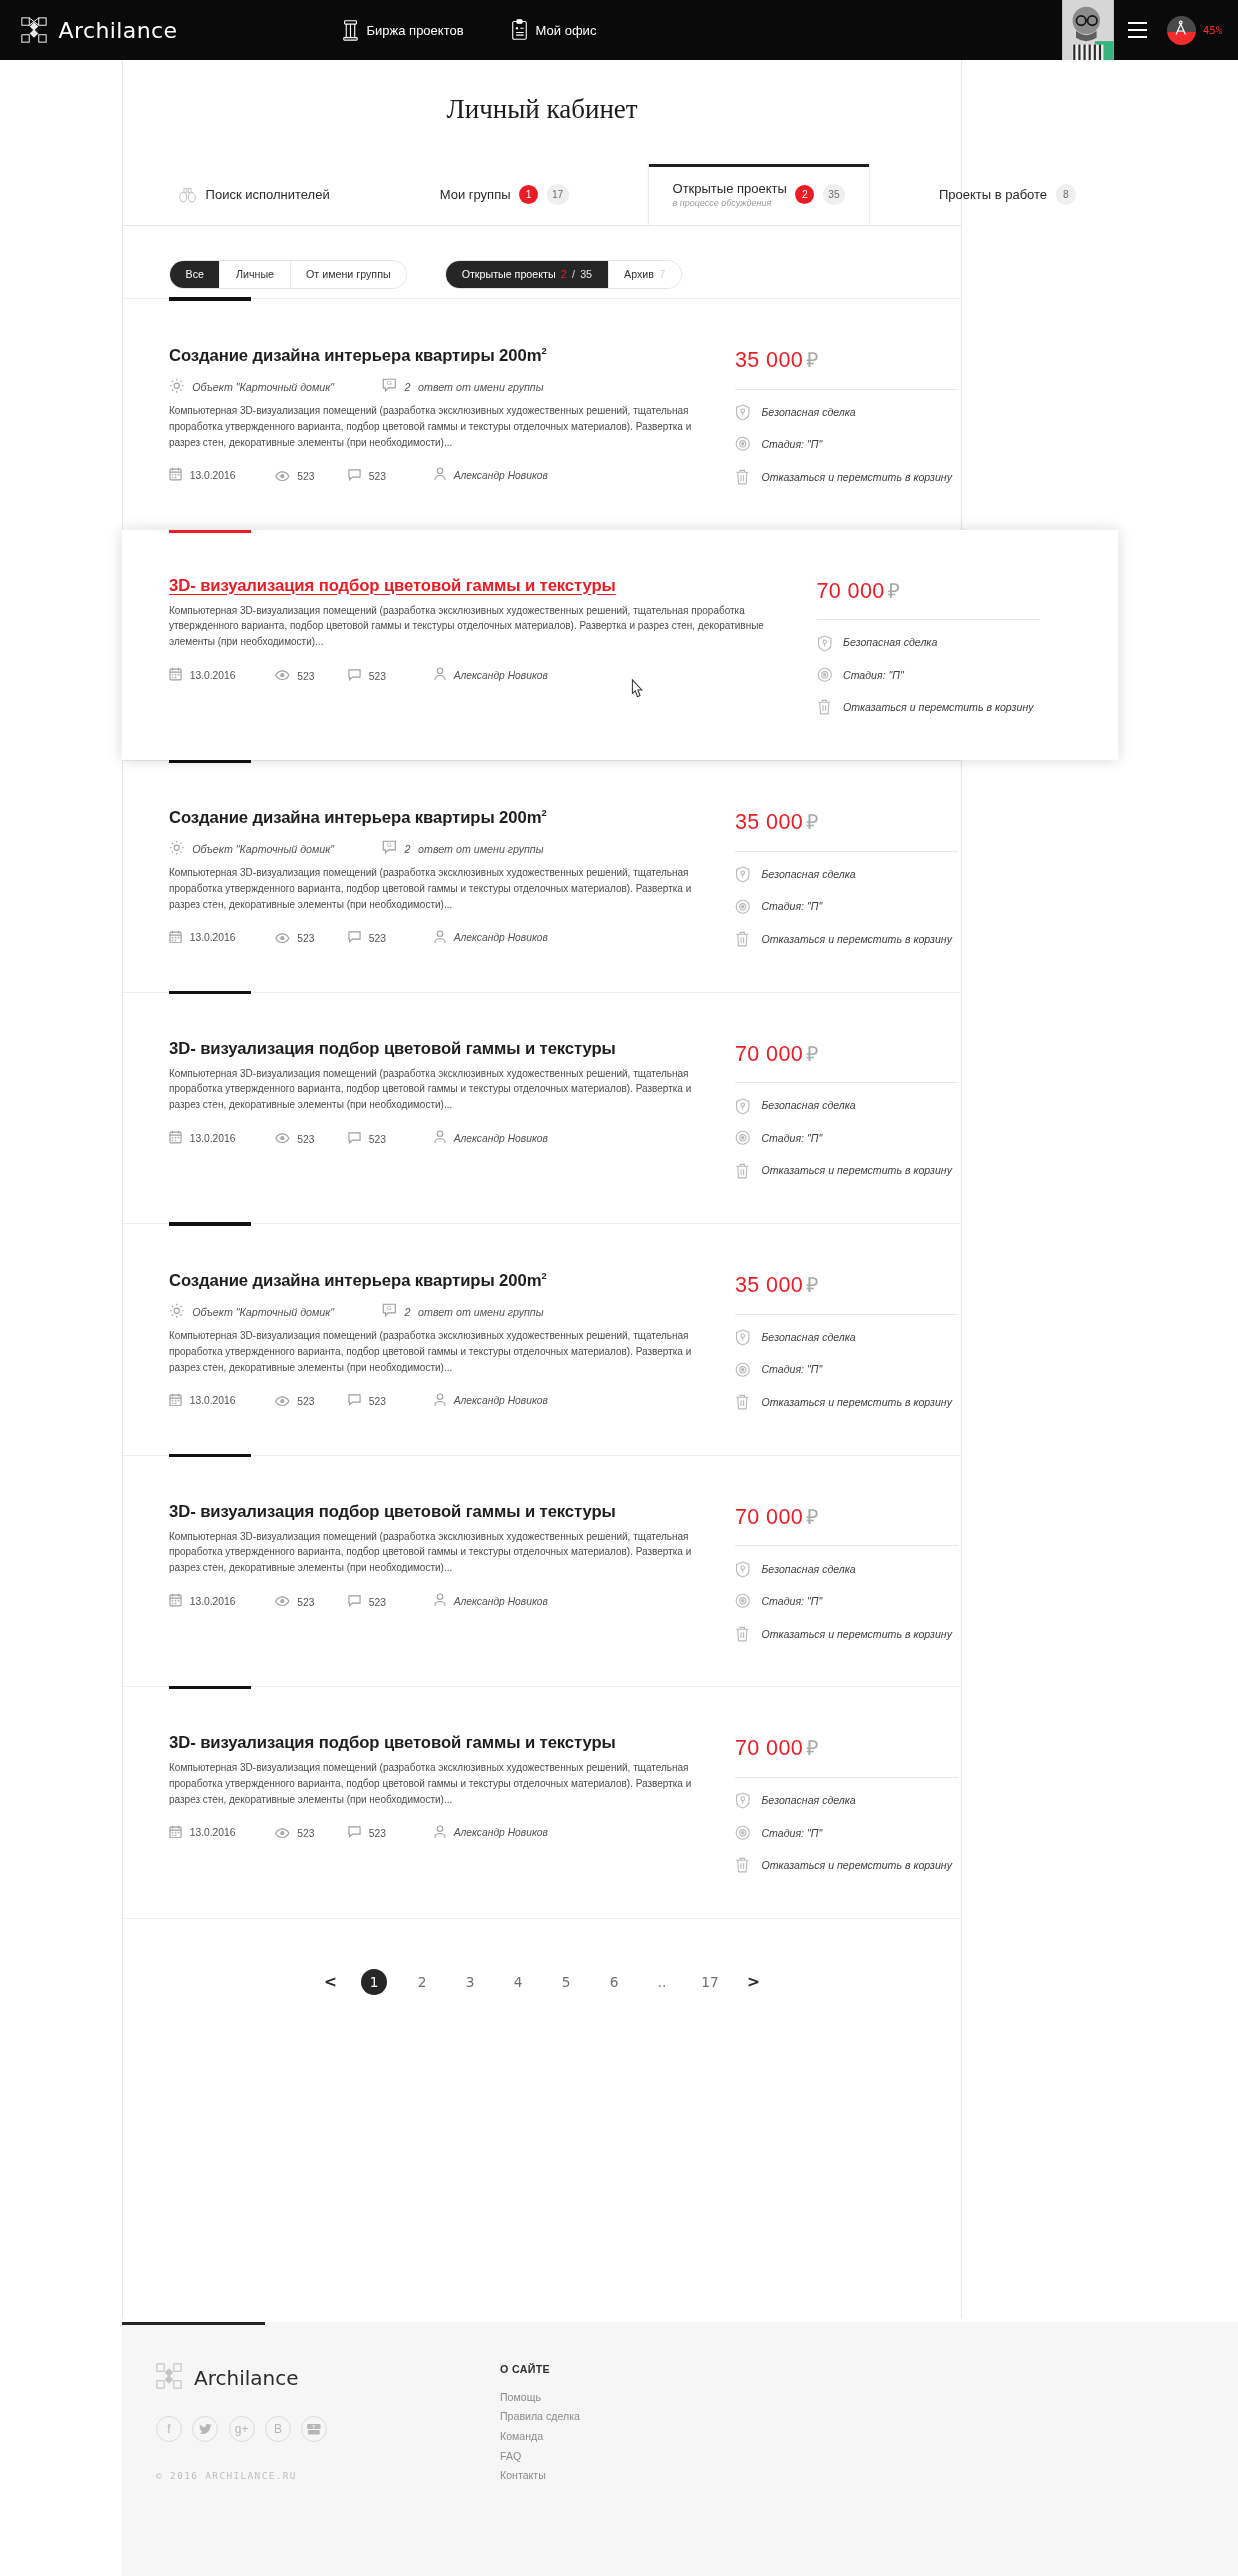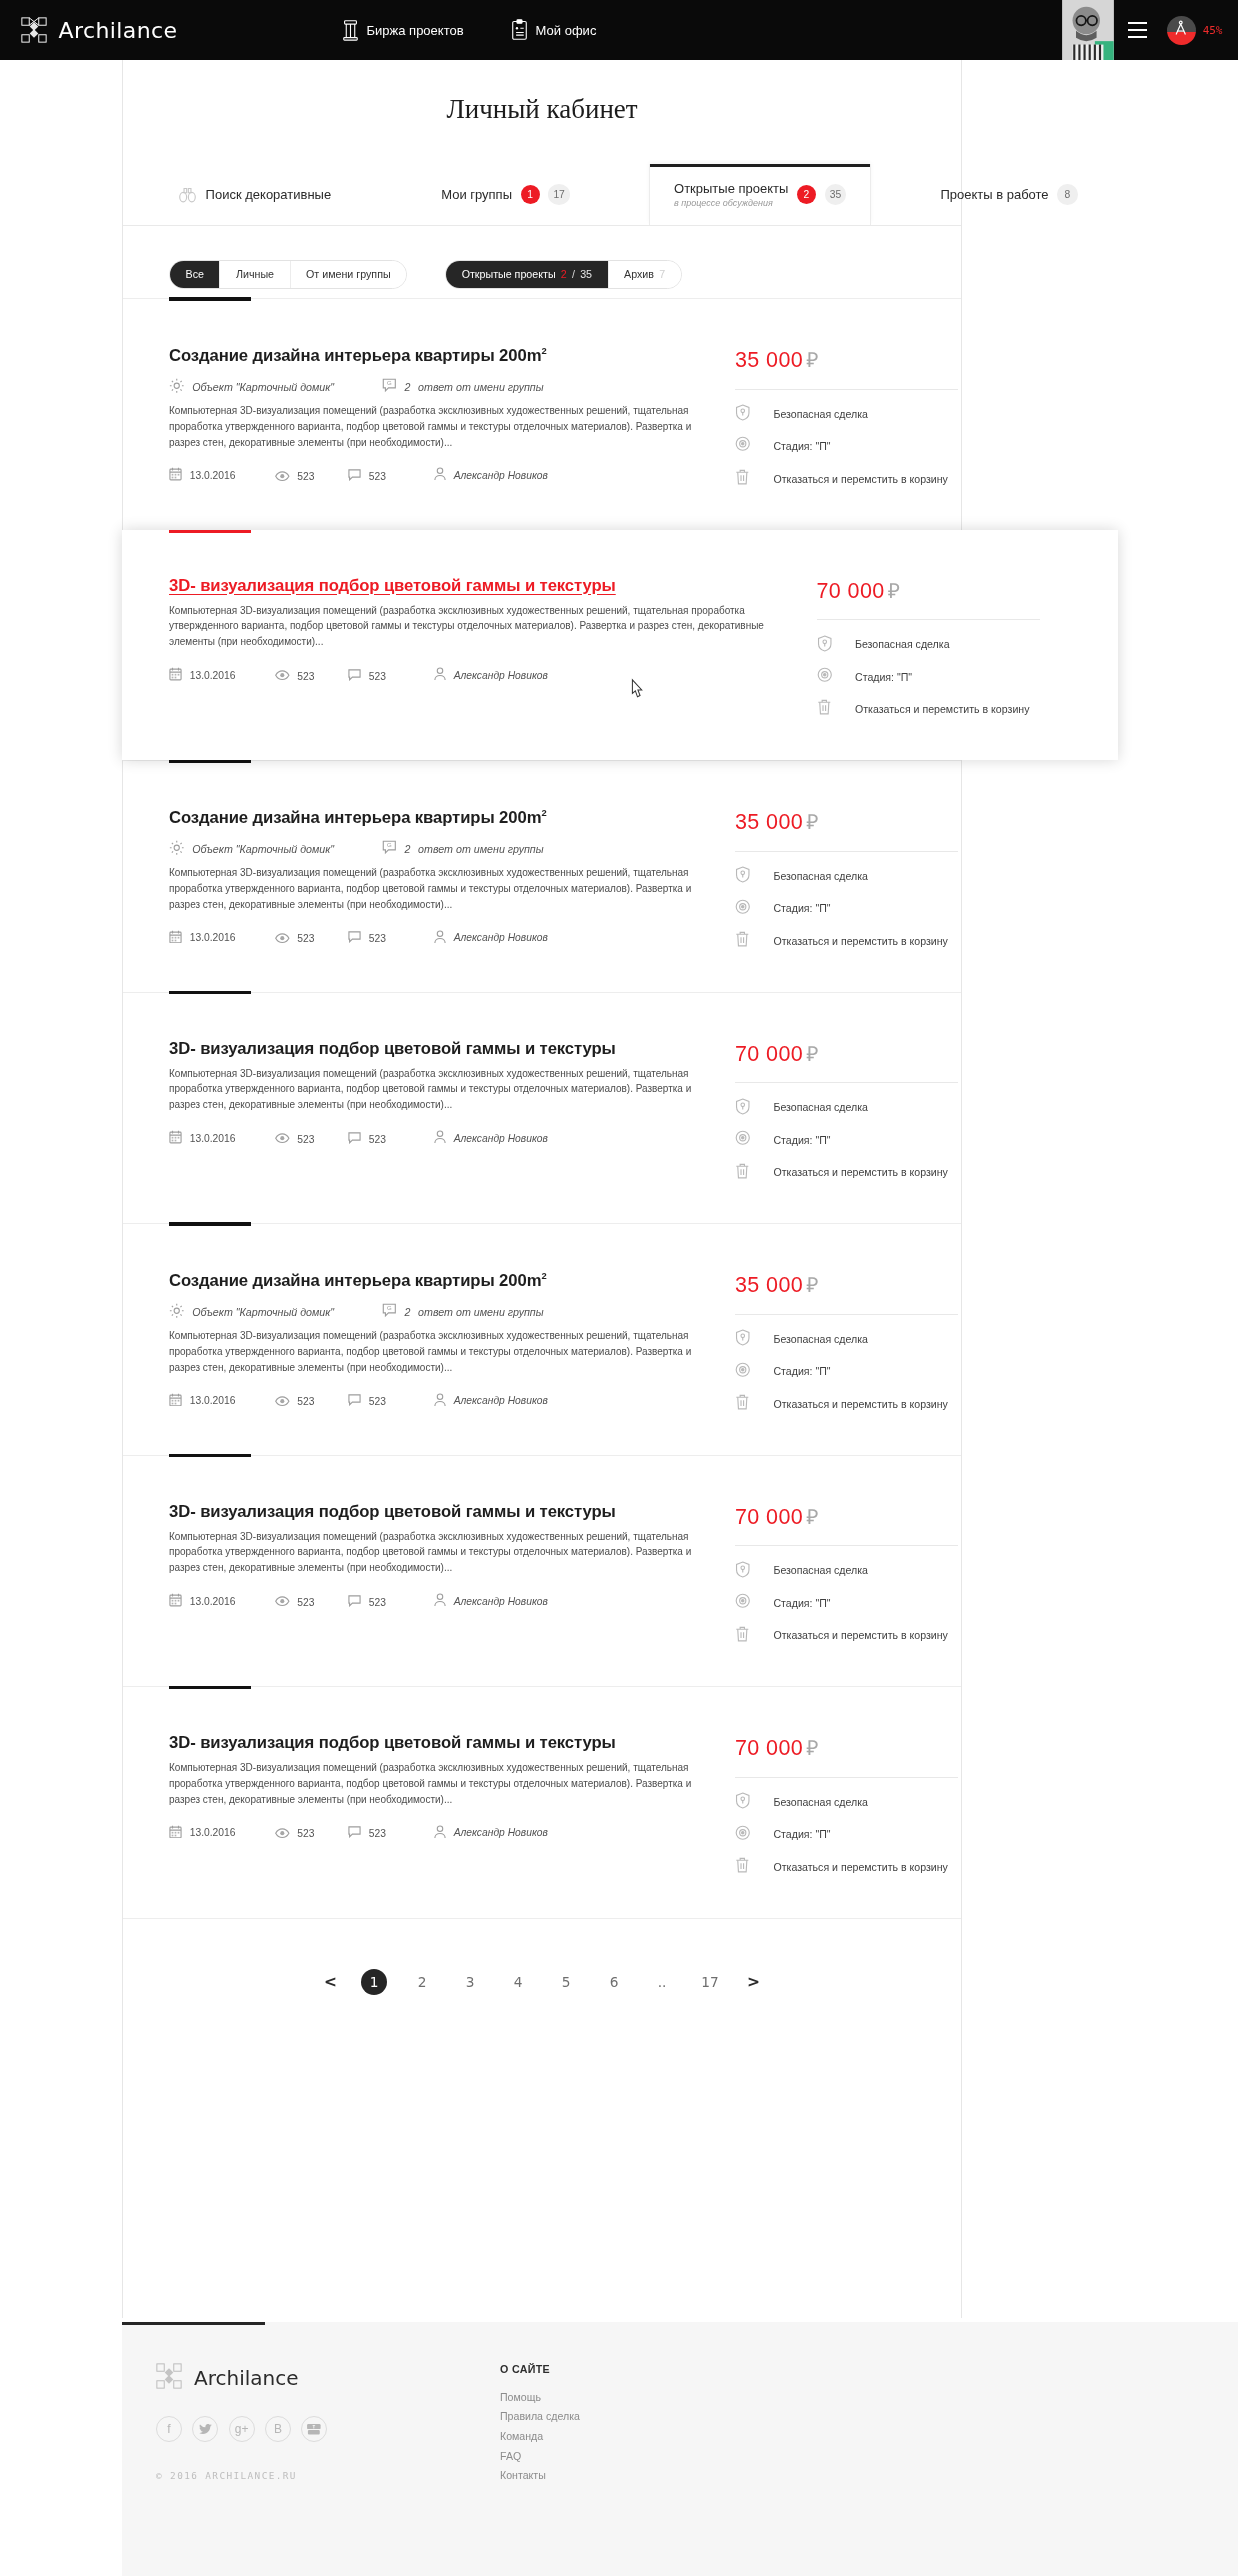--- a/index.html
+++ b/index.html
@@ -138,21 +138,21 @@
   .meta-item.m1 { width:106px; }
   .meta-item.m2 { width:73px; }
   .meta-item.m3 { width:86px; }
   .meta-text { font-size:10.3px; color:#535353; }
   .meta-text.italic { font-style:italic; }
 
   .card-side { width:275px; padding-left:15.5px; }
   .price { font-size:21.5px; color:#ed1b24; letter-spacing:0.4px; white-space:nowrap; }
   .price .rub { color:#a8a8a8; font-size:20.6px; margin-left:3.4px; }
   .side-rule { height:0.9px; background:#e8e8e8; width:223px; margin:15.5px 0 13.7px 0; }
-  .side-opt { display:flex; align-items:flex-end; gap:23px; margin-bottom:14.6px; cursor:pointer; }
+  .side-opt { display:flex; align-items:center; gap:11px; margin-bottom:14.6px; cursor:pointer;font-style:italic; }
   .side-opt-label { font-size:10.6px; color:#3f3f3f; line-height:1.35; }
   .opt-icon { width:15.5px; height:17px; flex:0 0 15.5px; opacity:.62; margin-top:0.9px; }
 
   
   .pagination {
     display:flex; align-items:center; justify-content:center; gap:0;
     padding:50px 0 48px 0; border-top:0.9px solid #ededed;
   }
   .pg { width:48px; text-align:center; font-size:13.7px; color:#6e6e6e; cursor:pointer;
        font-family:"DejaVu Sans", sans-serif; }
@@ -273,21 +273,21 @@
   <div class="tabs">
 
     <div class="tab t1">
       <span class="tab-icon">
         <svg width="19" height="19" viewBox="0 0 22 22" fill="none" stroke="#9b9b9b" stroke-width="1.3">
           <path d="M7 4h3v5H7zM12 4h3v5h-3z"></path>
           <ellipse cx="6" cy="14" rx="4" ry="5.5"></ellipse>
           <ellipse cx="16" cy="14" rx="4" ry="5.5"></ellipse>
         </svg>
       </span>
-      <span class="tab-label">Поиск декоративные</span>
+      <span class="tab-label">Поиск исполнителей</span>
     </div>
 
     <div class="tab t2">
       <span class="tab-label">Мои группы</span>
       <span class="badge-red">1</span>
       <span class="badge-grey">17</span>
     </div>
 
     <div class="tab t3">
       <div class="tab-textcol">

